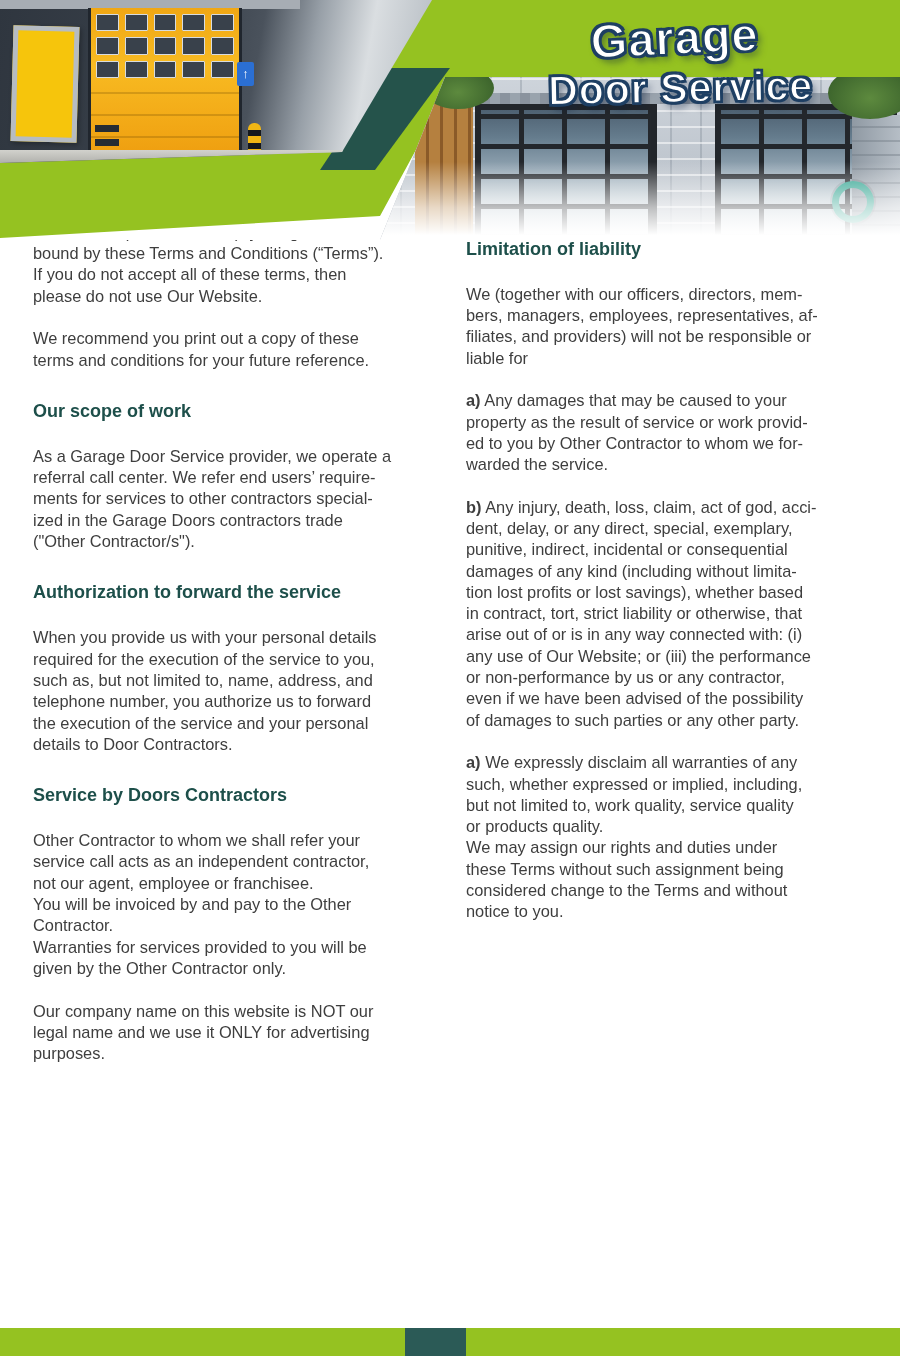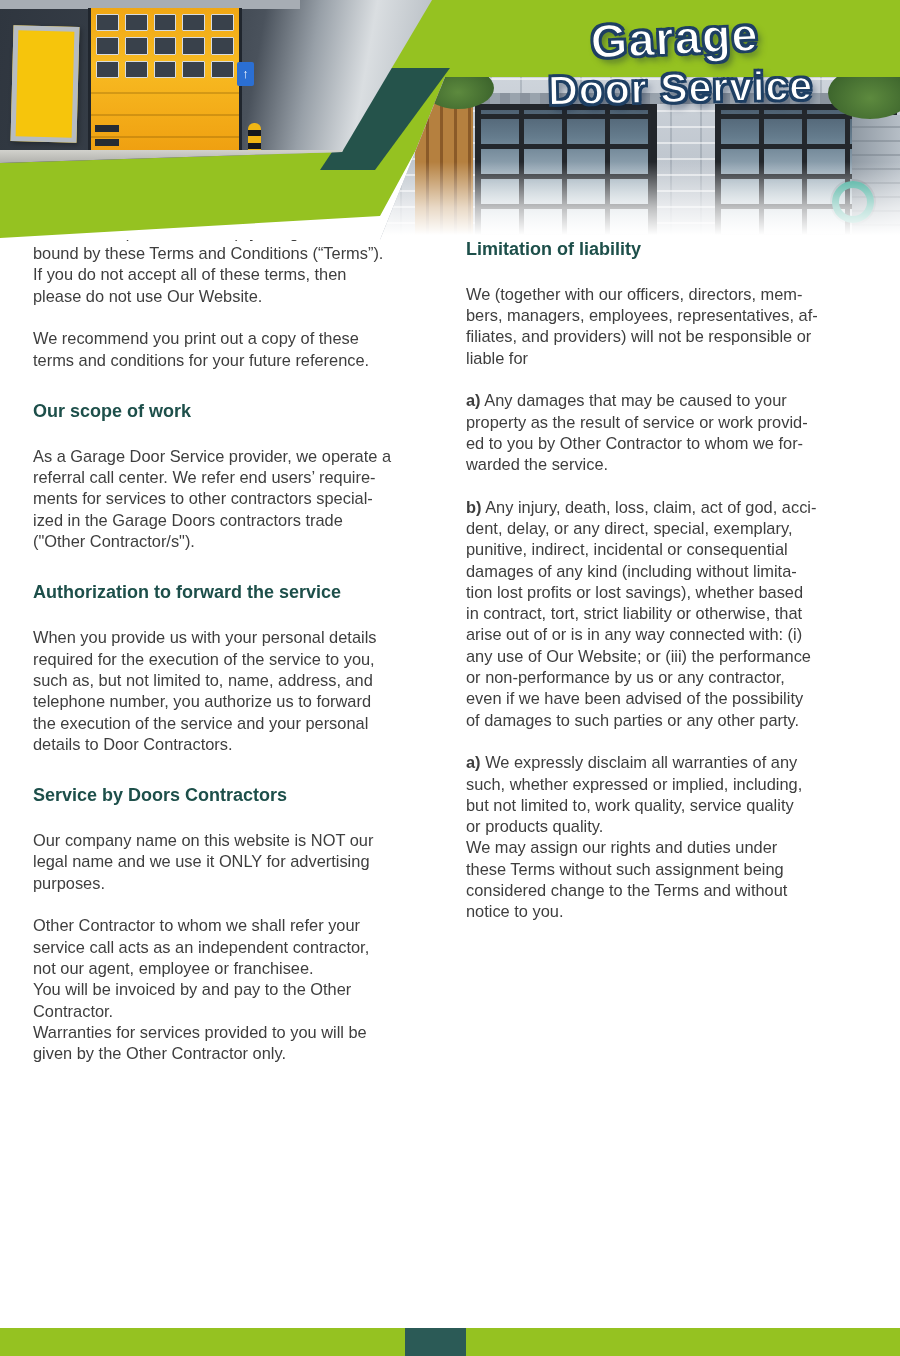--- a/index.html
+++ b/index.html
@@ -175,30 +175,30 @@
 ized in the Garage Doors contractors trade
 ("Other Contractor/s").</p>
     <h3 class="section">Authorization to forward the service</h3>
     <p class="para">When you provide us with your personal details
 required for the execution of the service to you,
 such as, but not limited to, name, address, and
 telephone number, you authorize us to forward
 the execution of the service and your personal
 details to Door Contractors.</p>
     <h3 class="section">Service by Doors Contractors</h3>
-    <p class="para">Our company name on this website is NOT our
-legal name and we use it ONLY for advertising
-purposes.</p>
     <p class="para">Other Contractor to whom we shall refer your
 service call acts as an independent contractor,
 not our agent, employee or franchisee.
 You will be invoiced by and pay to the Other
 Contractor.
 Warranties for services provided to you will be
 given by the Other Contractor only.</p>
+    <p class="para">Our company name on this website is NOT our
+legal name and we use it ONLY for advertising
+purposes.</p>
   </div>
 
   <div class="col col-right">
     <h3 class="section">Limitation of liability</h3>
     <p class="para">We (together with our officers, directors, mem-
 bers, managers, employees, representatives, af-
 filiates, and providers) will not be responsible or
 liable for</p>
     <p class="para"><span class="marker">a)</span><span> Any damages that may be caused to your
 property as the result of service or work provid-

